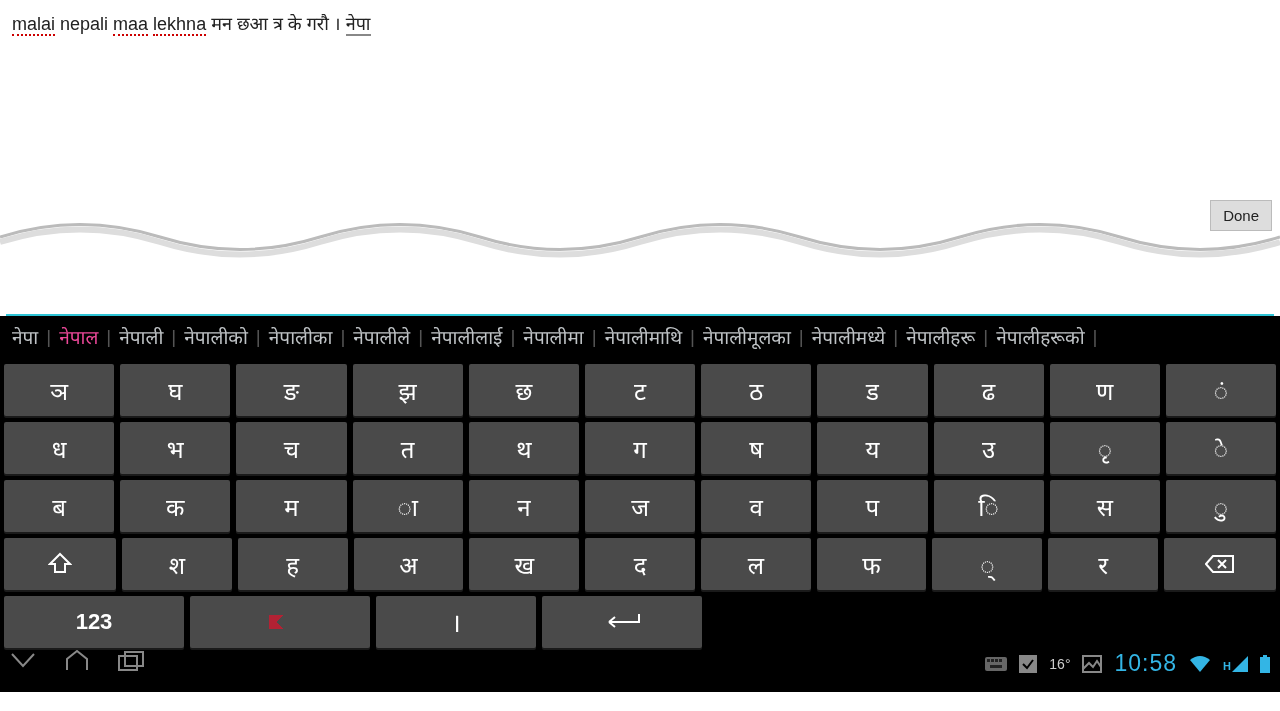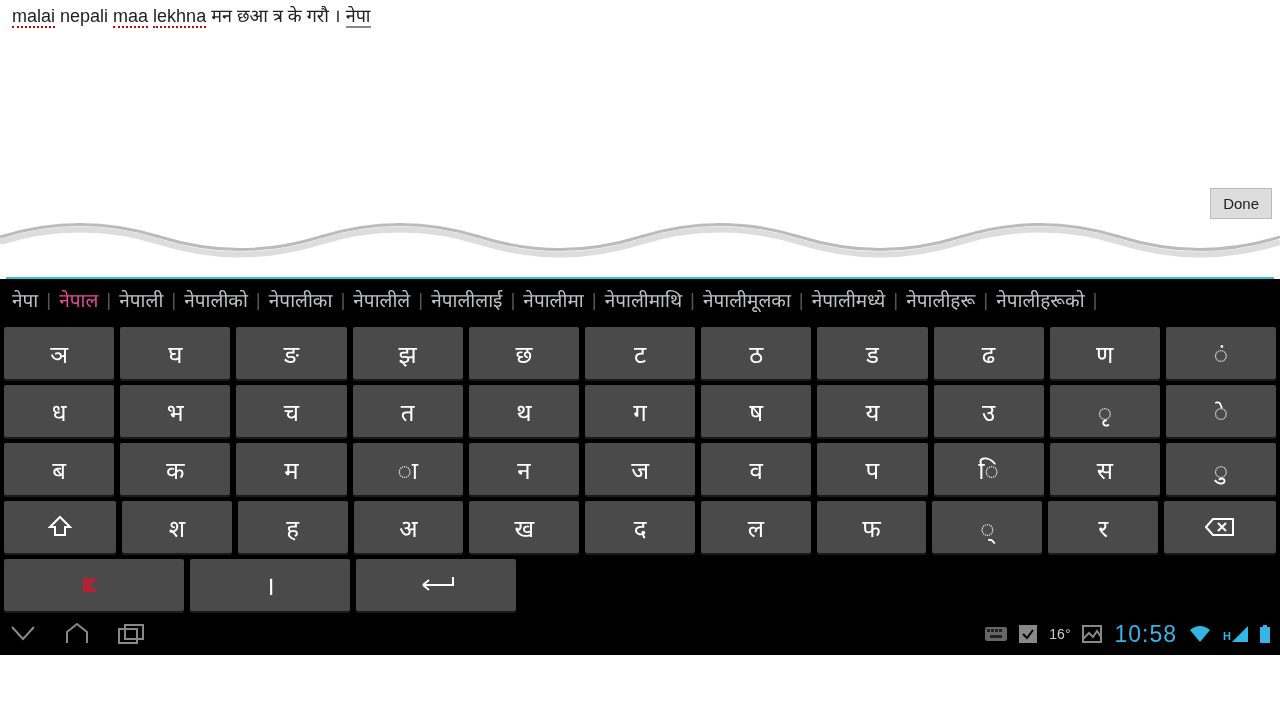--- a/index.html
+++ b/index.html
@@ -1,42 +1,42 @@
 <!DOCTYPE html>
 <html><head>
 <meta charset="utf-8">
 <style>
   * { margin: 0; padding: 0; box-sizing: border-box; }
   html, body { width: 1280px; height: 711px; font-family: Arial, sans-serif; overflow: hidden; background: #fff; }
   .screen { width: 1280px; height: 711px; display: flex; flex-direction: column; position: relative; }
-  .text-area { flex: 0 0 auto; height: 279px; padding: 4px 12px; position: relative; background: #fff; border-radius: 13px; }
+  .text-area { flex: 0 0 auto; height: 316px; padding: 12px 12px; position: relative; background: #fff; border-radius: 13px; }
   .text-content { font-size: 18px; line-height: 24px; color: #222; }
   .underlined { border-bottom: 2px dotted #c00; }
   .underlined-gray { border-bottom: 2px solid #888; }
-  .done-btn { position: absolute; right: 8px; top: 188px; background: #ddd; border: 1px solid #bbb; padding: 6px 12px; font-size: 15px; color: #222; }
+  .done-btn { position: absolute; right: 8px; top: 200px; background: #ddd; border: 1px solid #bbb; padding: 6px 12px; font-size: 15px; color: #222; }
   .wavy { position: absolute; left: 0; top: 212px; width: 1280px; height: 50px; pointer-events: none; }
   .blue-line { position: absolute; left: 6px; right: 6px; bottom: 0; height: 2px; background: #2ec4d6; }
   .suggest-bar { background: #000; height: 42px; display: flex; align-items: center; padding: 0 4px; font-size: 19px; overflow: hidden; }
   .sug { color: #bfc3c6; padding: 0 8px; white-space: nowrap; }
   .sug.active { color: #ec4899; }
   .sug-sep { color: #555; }
   .keyboard { background: #000; padding: 6px 4px 2px 4px; display: flex; flex-direction: column; gap: 6px; }
   .krow { display: flex; gap: 6px; }
   .key { flex: 1; background: #4a4a4a; box-shadow: 0 2px 0 #1a1a1a; height: 52px; display: flex; align-items: center; justify-content: center; color: #fff; font-size: 24px; border-radius: 2px; position: relative; }
   .key.narrow { flex: 0 0 112px; }
   .key.shift svg { width: 24px; height: 24px; fill: #fff; }
   .key.backspace svg { width: 30px; height: 20px; }
   .krow2 .key { flex: 1; }
   .krow2 .key.lang { flex: 0 0 180px; }
   .krow2 .key.num  { flex: 0 0 180px; font-size: 22px; font-weight: bold; }
   .krow2 .key.space{ flex: 1; color: #e85638; font-size: 22px; letter-spacing: 0.5px; }
   .krow2 .key.danda{ flex: 0 0 160px; font-size: 26px; }
   .krow2 .key.enter{ flex: 0 0 160px; }
   .flag { width: 22px; height: 14px; background: linear-gradient(135deg,#b22234 50%,transparent 50%), linear-gradient(45deg,#b22234 50%,transparent 50%); background-size: 100% 50%; background-position: 0 0, 0 100%; background-repeat: no-repeat; position: relative; }
-  .navbar { background: #000; height: 42px; display: flex; align-items: center; padding: 0 10px; }
+  .navbar { background: #000; height: 42px; display: flex; align-items: flex-start; padding: 0 10px; }
   .nav-left { display: flex; gap: 28px; align-items: center; }
   .nav-right { margin-left: auto; display: flex; gap: 12px; align-items: center; color: #888; }
   .nav-icon svg { fill: #888; display: block; }
   .clock { color: #33b5e5; font-size: 23px; letter-spacing: 1px; font-weight: 300; }
   .weather { font-size: 14px; color: #ccc; }
   .sig { color: #33b5e5; font-size: 11px; font-weight: bold; }
 </style>
 </head>
 <body>
 
@@ -137,20 +137,21 @@
         <div class="key">्</div>
         <div class="key">र</div>
         <div class="key narrow backspace">
           <svg viewBox="0 0 30 20">
             <path d="M8 2 L28 2 L28 18 L8 18 L1 10 Z" fill="none" stroke="#fff" stroke-width="2"></path>
             <path d="M13 6 L21 14 M21 6 L13 14" stroke="#fff" stroke-width="2"></path>
           </svg>
         </div>
       </div>
     <div class="krow krow2">
+      <div class="key num">123</div>
       <div class="key lang">
           <span class="flag"></span>
         </div>
       <div class="key danda">।</div>
       <div class="key enter">
         <svg width="38" height="18" viewBox="0 0 38 18">
             <path d="M36 1 L36 9 L6 9 M6 9 L12 4 M6 9 L12 14" stroke="#fff" stroke-width="2" fill="none"></path>
           </svg>
       </div>
     </div>

